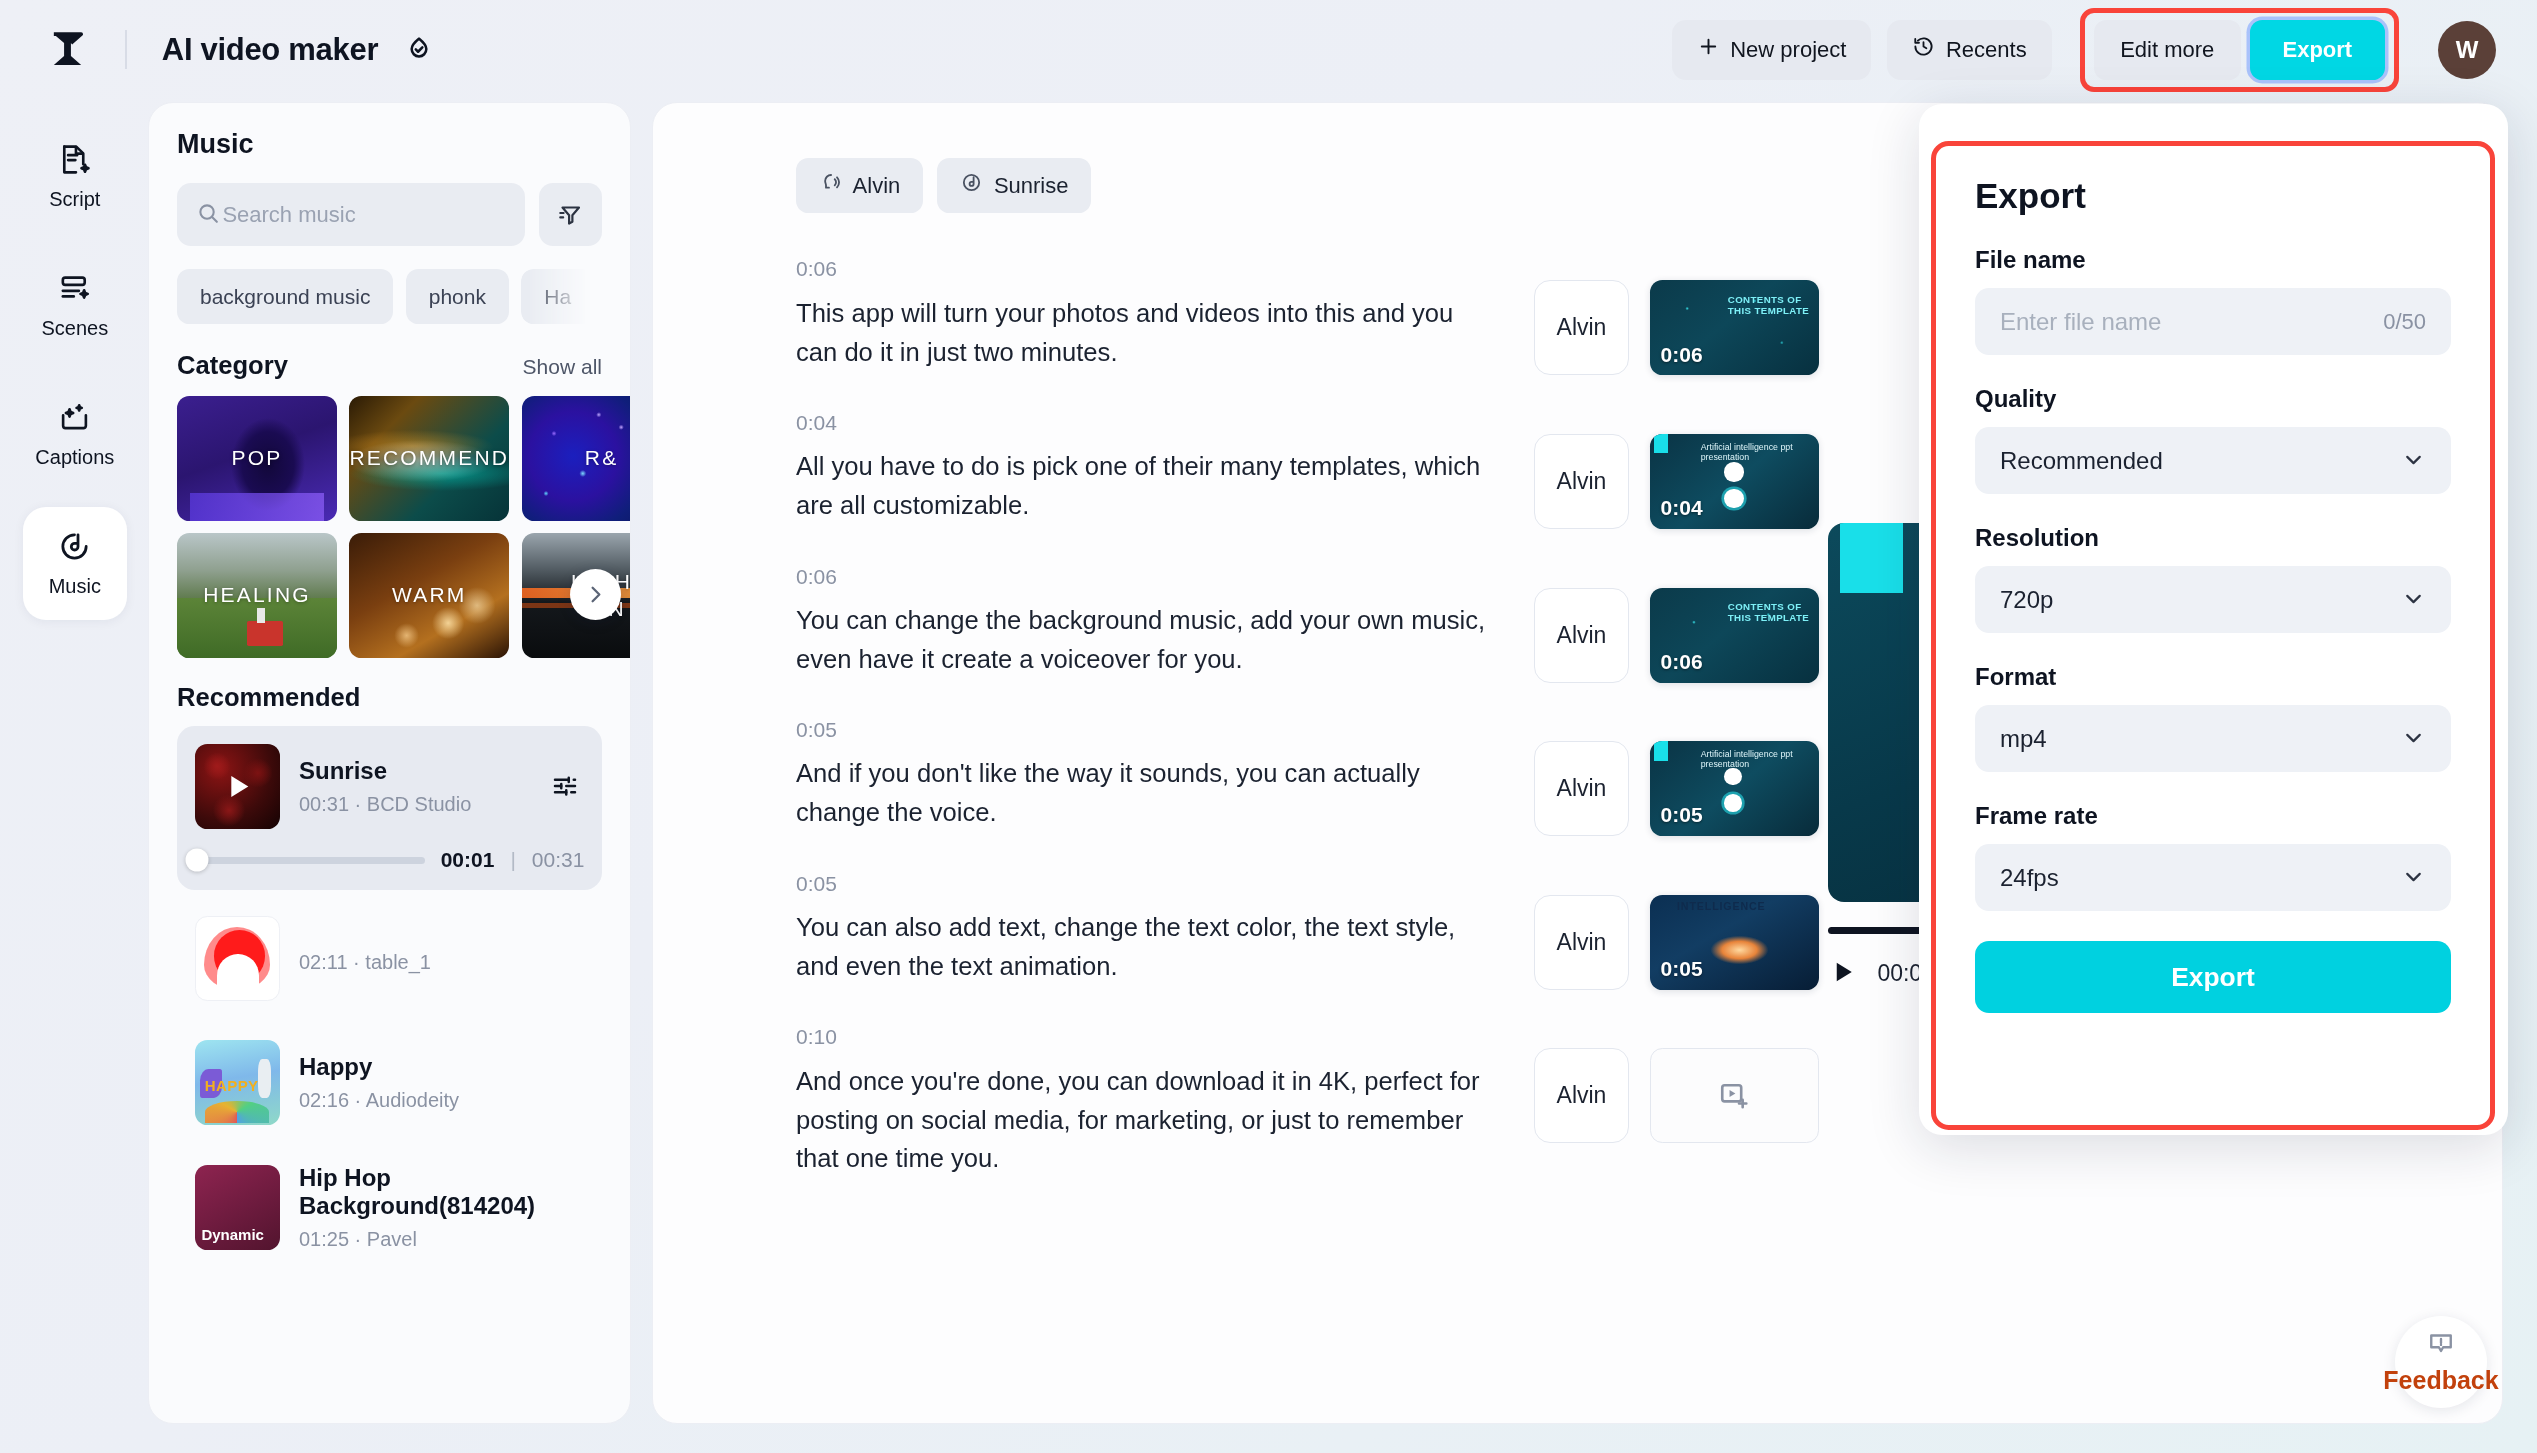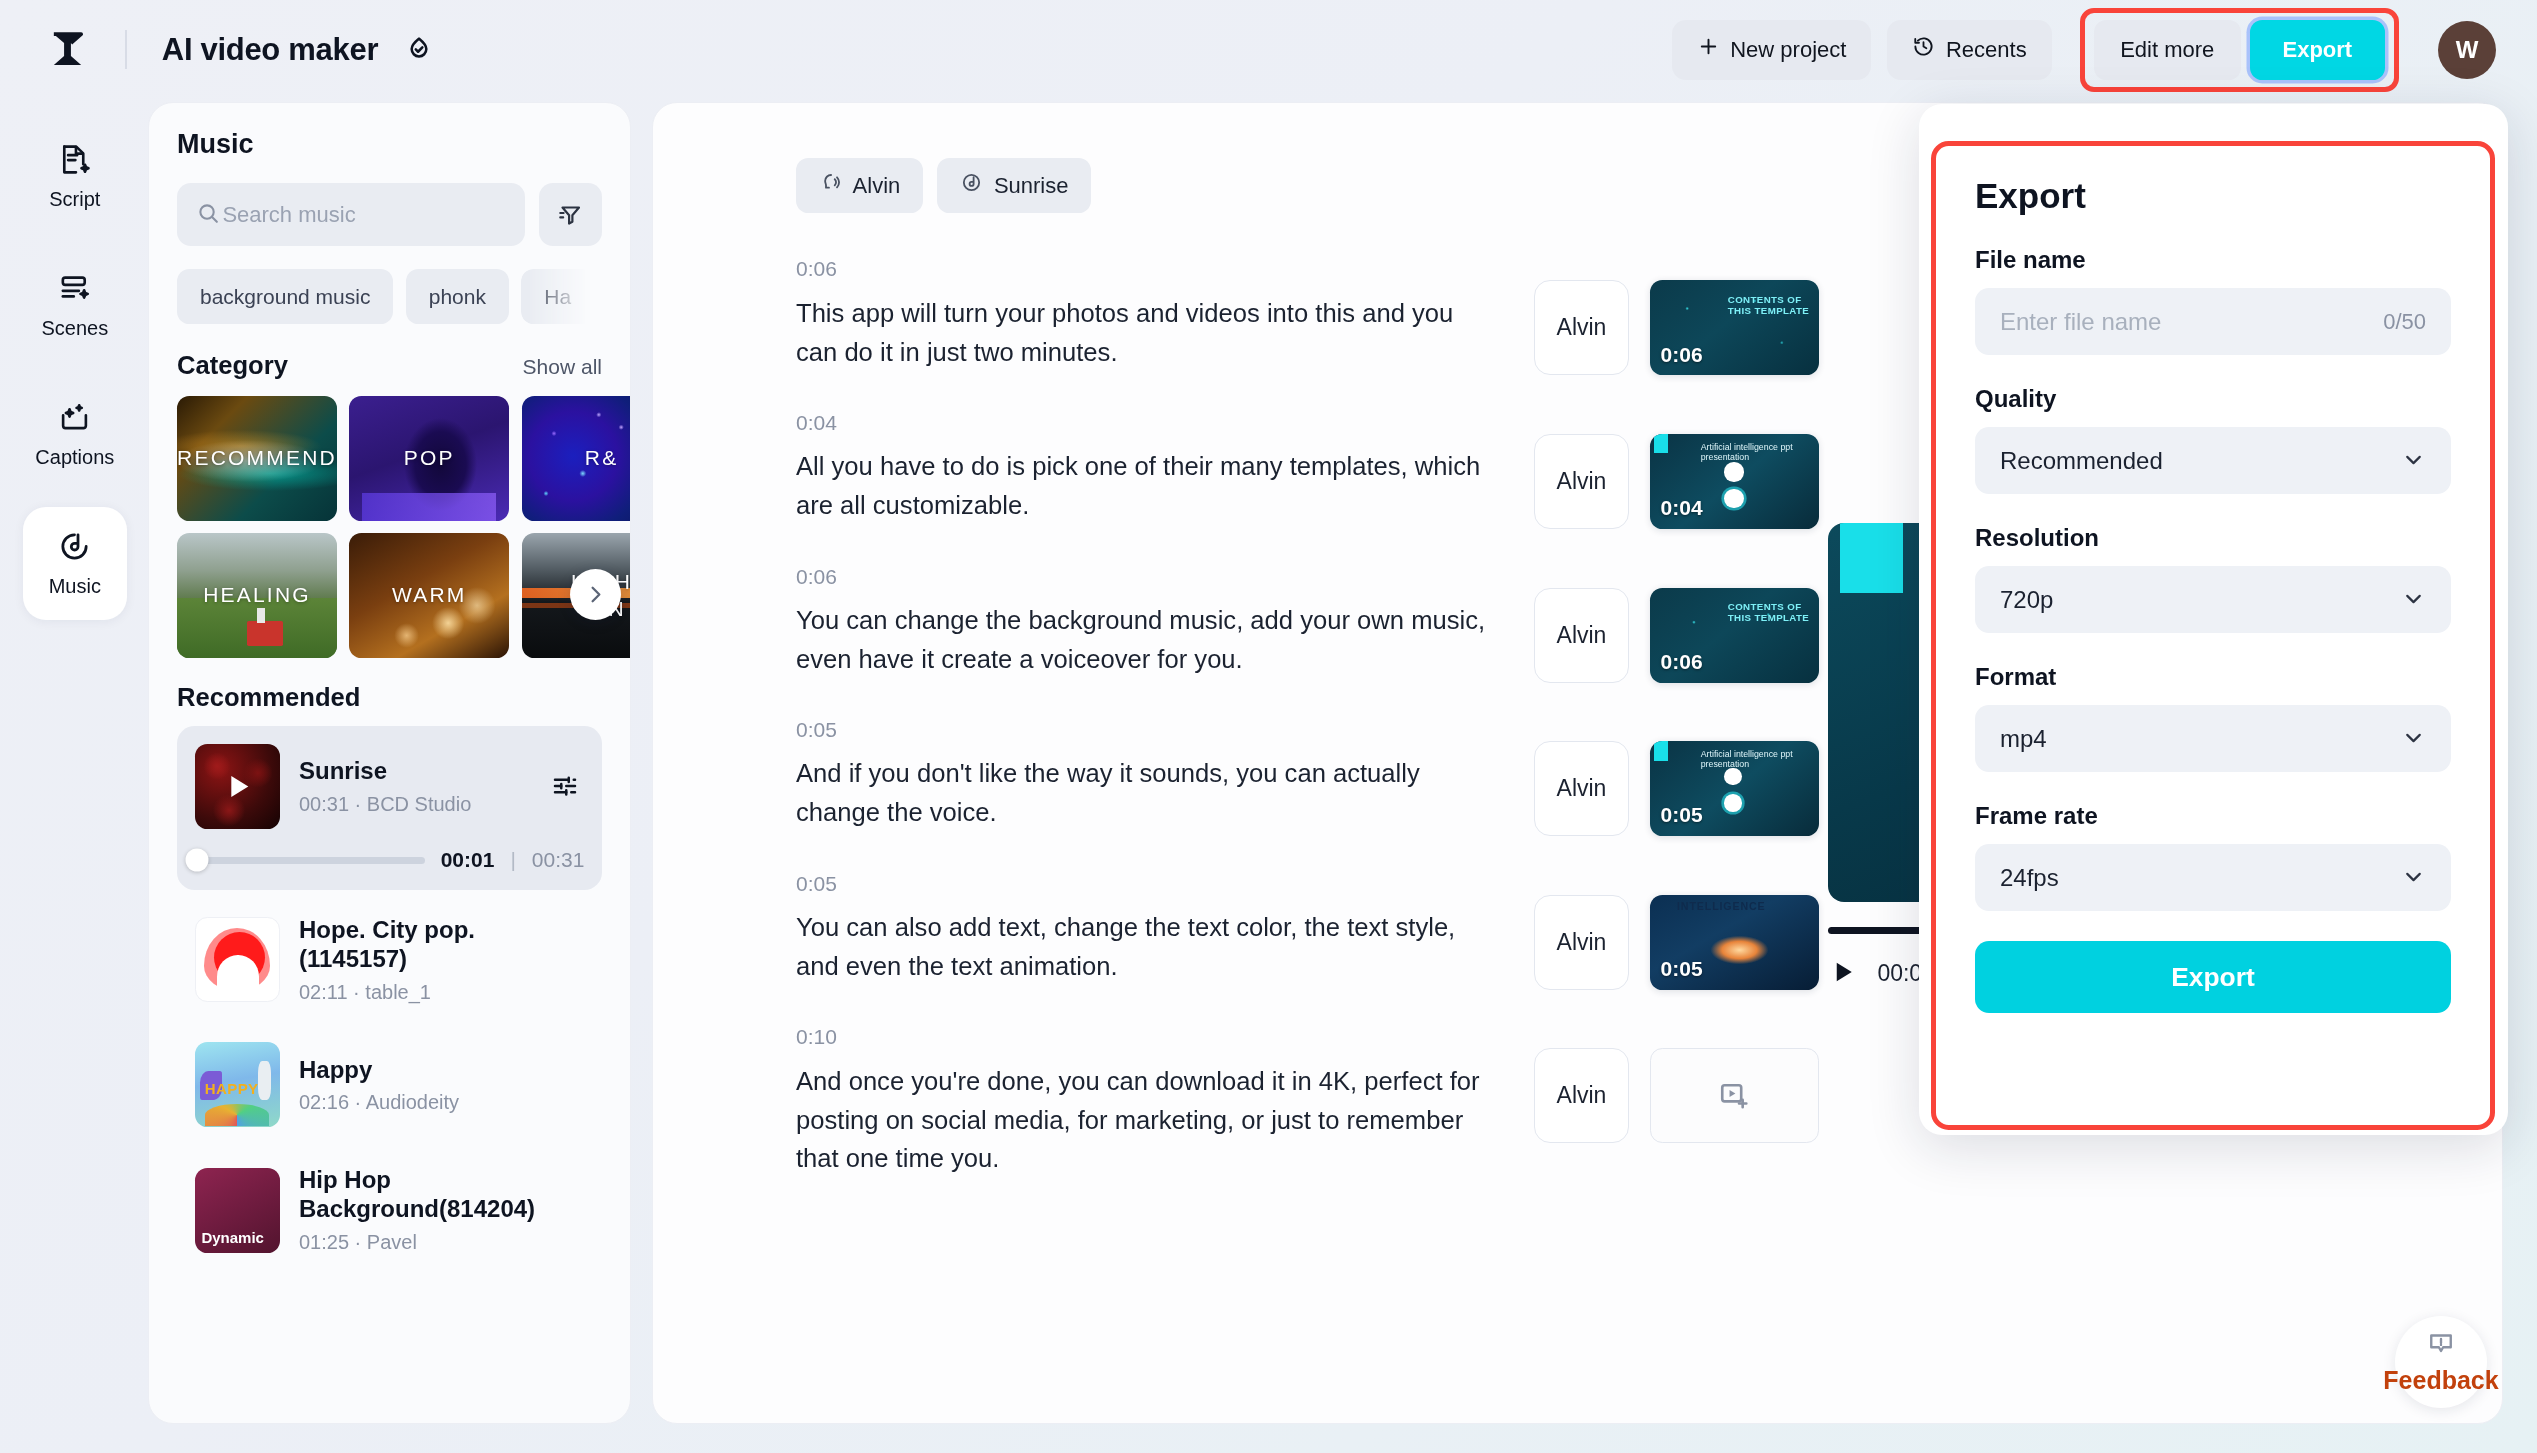--- a/index.html
+++ b/index.html
@@ -334,31 +334,31 @@
       <div class="tag">phonk</div>
       <div class="tag faded">Ha</div>
     </div>
 
     <div class="sec-head">
       <div class="sec-title">Category</div>
       <div class="sec-link">Show all</div>
     </div>
 
     <div class="cat-grid">
+      <div class="cat-card" style="background:linear-gradient(160deg,#3b1f8f 0%,#2b1570 45%,#4a2bb5 100%)">
+        <div style="position:absolute;left:34%;top:18%;width:46%;height:74%;background:radial-gradient(closest-side,#12083a,#1a0b52 70%,transparent);border-radius:40% 40% 20% 20%"></div>
+        <div style="position:absolute;left:8%;bottom:0;width:84%;height:22%;background:linear-gradient(90deg,#5b3ae0,#8a5cf6);opacity:.75"></div>
+        <div class="cat-label">POP</div>
+      </div>
       <div class="cat-card" style="background:linear-gradient(135deg,#2a1a05 0%,#6b4a10 25%,#0c4c4a 65%,#063338 100%)">
         <div style="position:absolute;inset:0;background:
           radial-gradient(106px 30px at 45% 52%, rgba(255,255,255,.45), transparent 70%),
           radial-gradient(132px 25px at 58% 62%, rgba(0,220,200,.5), transparent 70%),
           radial-gradient(115px 23px at 40% 40%, rgba(255,170,40,.45), transparent 70%);"></div>
         <div class="cat-label">RECOMMEND</div>
-      </div>
-      <div class="cat-card" style="background:linear-gradient(160deg,#3b1f8f 0%,#2b1570 45%,#4a2bb5 100%)">
-        <div style="position:absolute;left:34%;top:18%;width:46%;height:74%;background:radial-gradient(closest-side,#12083a,#1a0b52 70%,transparent);border-radius:40% 40% 20% 20%"></div>
-        <div style="position:absolute;left:8%;bottom:0;width:84%;height:22%;background:linear-gradient(90deg,#5b3ae0,#8a5cf6);opacity:.75"></div>
-        <div class="cat-label">POP</div>
       </div>
       <div class="cat-card" style="background:radial-gradient(circle at 32% 48%, #1b1fbe 0%, #2b11a0 35%, #0f1e7a 60%, #0b1250 100%)">
         <div style="position:absolute;inset:0;background:
           radial-gradient(2.6px 2.6px at 20% 30%, #9a6cff, transparent),
           radial-gradient(3.5px 3.5px at 38% 62%, #7edcff, transparent),
           radial-gradient(2.6px 2.6px at 62% 25%, #c4a6ff, transparent),
           radial-gradient(3.5px 3.5px at 72% 70%, #6fe3ff, transparent),
           radial-gradient(2.6px 2.6px at 48% 15%, #bba4ff, transparent),
           radial-gradient(2.6px 2.6px at 15% 78%, #5fd8ff, transparent);"></div>
         <div class="cat-label">R&amp;</div>
@@ -426,21 +426,20 @@
       </div>
     </div>
 
     <div class="track-row">
       <div class="thumb" style="background:#fff;border:0.9px solid #eef0f5">
         <div style="position:absolute;left:10%;top:12%;width:80%;height:76%;background:#ff8b8b;border-radius:50% 50% 50% 50% / 60% 60% 40% 40%"></div>
         <div style="position:absolute;left:22%;top:16%;width:62%;height:62%;background:#ff1b1b;border-radius:50%"></div>
         <div style="position:absolute;left:26%;top:44%;width:50%;height:52%;background:#fff;border-radius:50% 50% 0 0"></div>
       </div>
       <div class="track-meta">
-        <div class="track-name">Hope. City pop. (1145157)</div>
         <div class="track-sub">02:11 · table_1</div>
       </div>
     </div>
 
     <div class="track-row">
       <div class="thumb" style="background:linear-gradient(170deg,#9ee5f0 0%,#7fb8ea 45%,#8fd9c8 100%)">
         <div style="position:absolute;left:6%;top:34%;width:26%;height:34%;background:#7b5bd6;border-radius:40% 10% 40% 10%"></div>
         <div style="position:absolute;right:10%;top:22%;width:16%;height:46%;background:#e9eef2;border-radius:30%"></div>
         <div style="position:absolute;left:12%;top:44%;font-size:15px;font-weight:bold;color:#f2b01e;letter-spacing:0.4px">HAPPY</div>
         <div style="position:absolute;left:12%;bottom:2%;width:76%;height:26%;background:conic-gradient(from 180deg,#e94b4b,#f2b01e,#4bd07a,#4b9ae9);border-radius:50% 50% 0 0;opacity:.9"></div>

